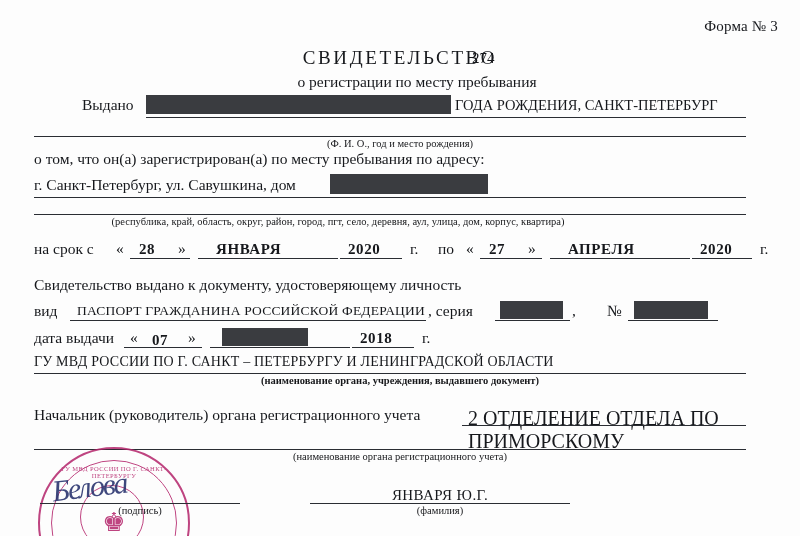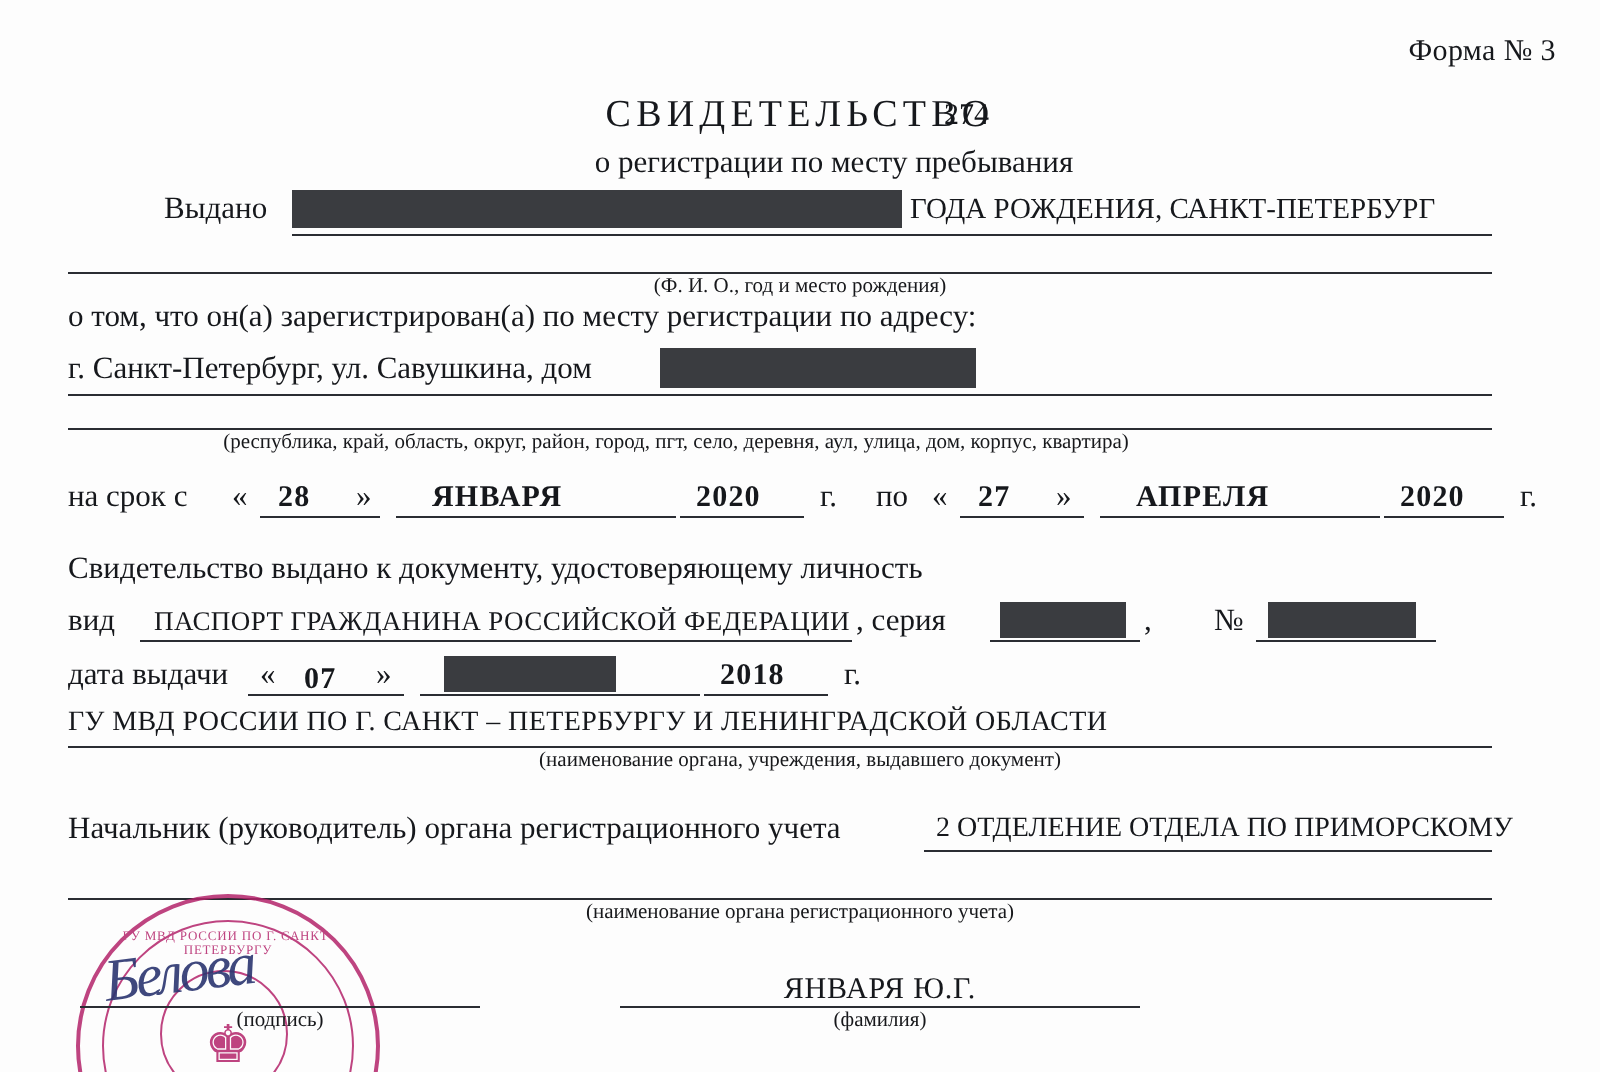--- a/index.html
+++ b/index.html
@@ -146,21 +146,21 @@
   <div class="abs subtitle">о регистрации по месту пребывания</div>
 
   <div class="abs lbl" style="top:96px;left:82px;">Выдано</div>
   <div class="abs redact" style="top:95px;left:146px;width:305px;height:19px;"></div>
   <div class="abs lbl" style="top:97px;left:455px;font-size:14.5px;">ГОДА РОЖДЕНИЯ, САНКТ-ПЕТЕРБУРГ</div>
   <div class="abs line" style="top:117px;left:146px;width:600px;"></div>
 
   <div class="abs line" style="top:136px;left:34px;width:712px;"></div>
   <div class="abs small-caption" style="top:138px;left:0;width:800px;">(Ф. И. О., год и место рождения)</div>
 
-  <div class="abs lbl" style="top:150px;left:34px;">о том, что он(а) зарегистрирован(а) по месту регистрации по адресу:</div>
+  <div class="abs lbl" style="top:150px;left:34px;">о том, что он(а) зарегистрирован(а) по месту пребывания по адресу:</div>
 
   <div class="abs lbl" style="top:176px;left:34px;">г. Санкт-Петербург, ул. Савушкина, дом</div>
   <div class="abs redact" style="top:174px;left:330px;width:158px;height:20px;"></div>
   <div class="abs line" style="top:197px;left:34px;width:712px;"></div>
 
   <div class="abs line" style="top:214px;left:34px;width:712px;"></div>
   <div class="abs small-caption" style="top:216px;left:0;width:676px;">(республика, край, область, округ, район, город, пгт, село, деревня, аул, улица, дом, корпус, квартира)</div>
 
   <div class="abs row-text" style="top:240px;left:34px;">на срок с</div>
   <div class="abs row-text" style="top:240px;left:116px;">«</div>
@@ -202,24 +202,24 @@
   <div class="abs lbl" style="top:329px;left:188px;">»</div>
   <div class="abs line" style="top:347px;left:124px;width:78px;"></div>
   <div class="abs redact" style="top:328px;left:222px;width:86px;height:18px;"></div>
   <div class="abs line" style="top:347px;left:210px;width:140px;"></div>
   <div class="abs handwritten" style="top:330px;left:360px;">2018</div>
   <div class="abs line" style="top:347px;left:352px;width:62px;"></div>
   <div class="abs lbl" style="top:329px;left:422px;">г.</div>
 
   <div class="abs" style="top:354px;left:34px;font-size:14px;letter-spacing:.2px;">ГУ  МВД  РОССИИ  ПО  Г. САНКТ – ПЕТЕРБУРГУ  И  ЛЕНИНГРАДСКОЙ ОБЛАСТИ</div>
   <div class="abs line" style="top:373px;left:34px;width:712px;"></div>
-  <div class="abs small-caption" style="top:375px;left:0;width:800px;">(наименование органа, учреждения, выдавшего документ)</div>
+  <div class="abs small-caption" style="top:375px;left:0;width:800px;font-weight:bold;">(наименование органа, учреждения, выдавшего документ)</div>
 
   <div class="abs lbl" style="top:406px;left:34px;">Начальник (руководитель) органа регистрационного учета</div>
-  <div class="abs" style="top:407px;left:468px;font-size:14px;">2 ОТДЕЛЕНИЕ ОТДЕЛА  ПО ПРИМОРСКОМУ</div>
+  <div class="abs" style="top:407px;left:468px;font-size:20px;">2 ОТДЕЛЕНИЕ ОТДЕЛА  ПО ПРИМОРСКОМУ</div>
   <div class="abs line" style="top:425px;left:462px;width:284px;"></div>
   <div class="abs line" style="top:449px;left:34px;width:712px;"></div>
   <div class="abs small-caption" style="top:451px;left:0;width:800px;">(наименование органа регистрационного учета)</div>
 
   <div class="abs stamp">
     <div class="stamp-inner"></div>
     <div class="stamp-core"></div>
     <div class="stamp-txt" style="top:16px;">ГУ МВД РОССИИ ПО Г. САНКТ-ПЕТЕРБУРГУ</div>
 
     <div class="eagle">♚</div>

